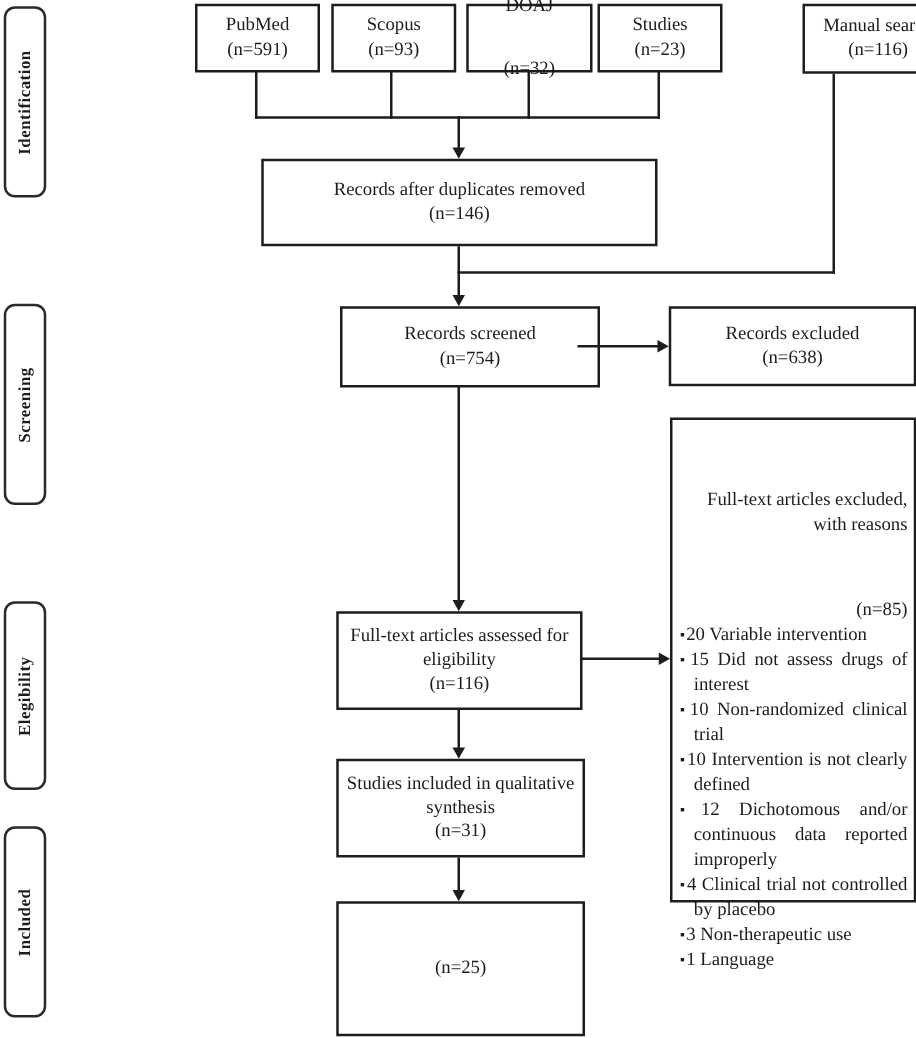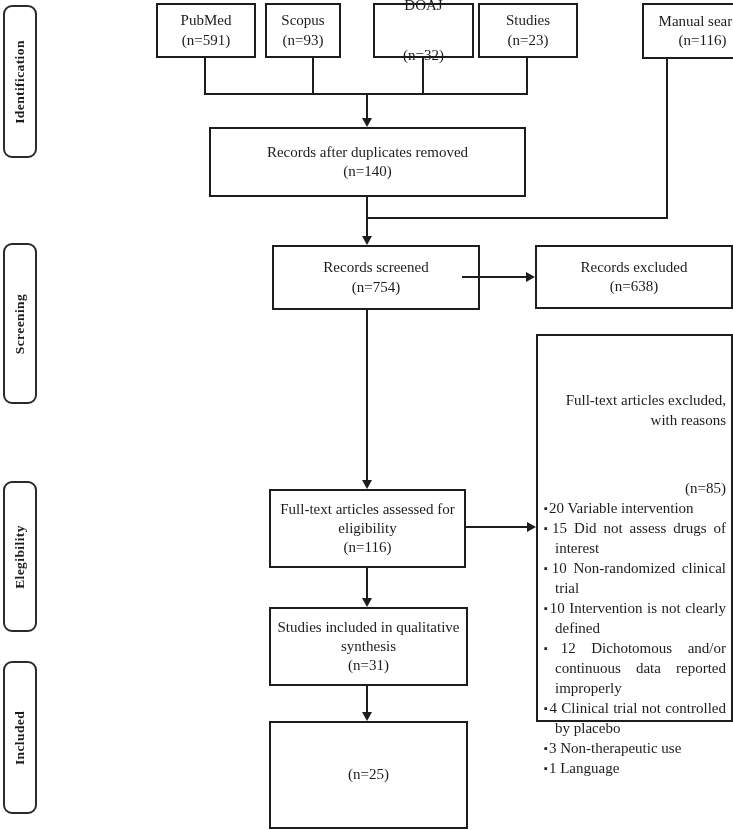--- a/index.html
+++ b/index.html
@@ -93,21 +93,21 @@
     <span>Elegibility</span>
   </div>
   <div class="stage" style="left:3px; top:661px; width:34px; height:153px;">
     <span>Included</span>
   </div>
 
   <div class="box" style="left:156px; top:3px; width:100px; height:55px;">
     <div>PubMed</div>
     <div>(n=591)</div>
   </div>
-  <div class="box" style="left:265px; top:3px; width:76px; height:55px;">
+  <div class="box" style="left:265px; top:3px; width:100px; height:55px;">
     <div>Scopus</div>
     <div>(n=93)</div>
   </div>
   <div class="box" style="left:373px; top:3px; width:101px; height:55px;gap:31px;">
     <div>DOAJ</div>
     <div>(n=32)</div>
   </div>
   <div class="box" style="left:478px; top:3px; width:100px; height:55px;">
     <div>Studies</div>
     <div>(n=23)</div>
@@ -123,21 +123,21 @@
   <div class="line" style="left:526px; top:57px; width:2px; height:38px;"></div>
   <div class="line" style="left:204px; top:93px; width:324px; height:2px;"></div>
   <div class="line" style="left:366px; top:93px; width:2px; height:27px;"></div>
   <div class="arr-down" style="left:362px; top:118px;"></div>
 
   <div class="line" style="left:666px; top:59px; width:2px; height:160px;"></div>
   <div class="line" style="left:366px; top:217px; width:302px; height:2px;"></div>
 
   <div class="box" style="left:209px; top:127px; width:317px; height:70px;">
     <div>Records after duplicates removed</div>
-    <div>(n=140)</div>
+    <div>(n=146)</div>
   </div>
   <div class="line" style="left:366px; top:197px; width:2px; height:41px;"></div>
   <div class="arr-down" style="left:362px; top:236px;"></div>
 
   <div class="box" style="left:272px; top:245px; width:208px; height:65px;">
     <div>Records screened</div>
     <div>(n=754)</div>
   </div>
   <div class="line" style="left:462px; top:276px; width:66px; height:2px;"></div>
   <div class="arr-right" style="left:526px; top:272px;"></div>

